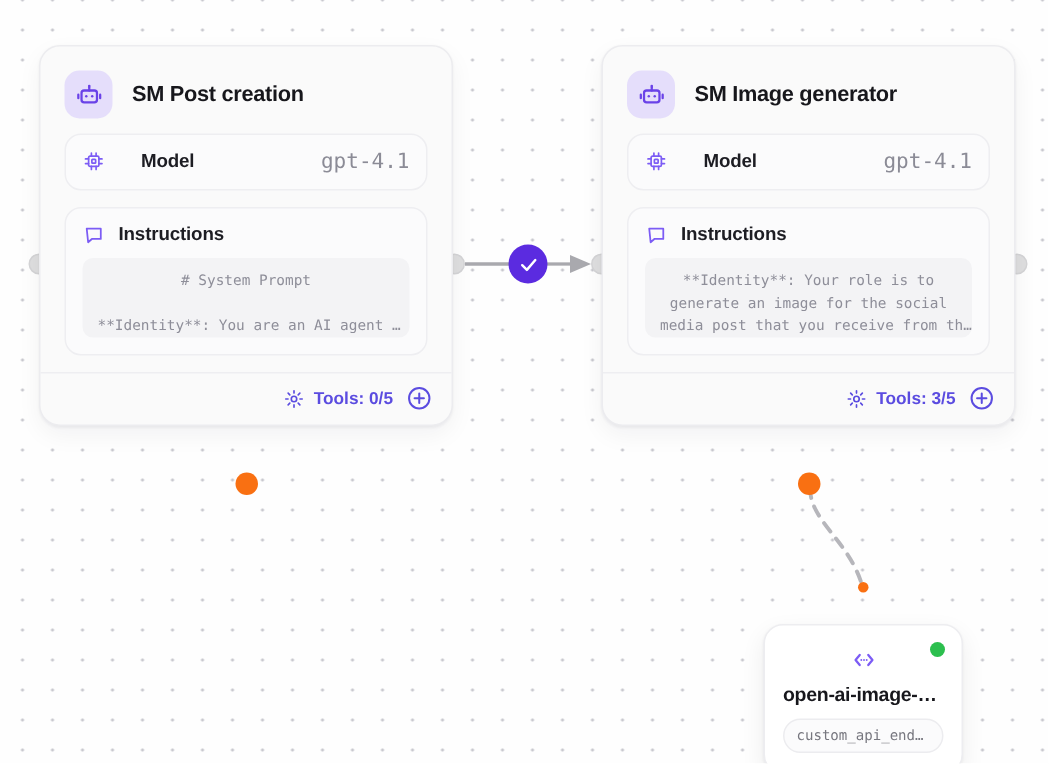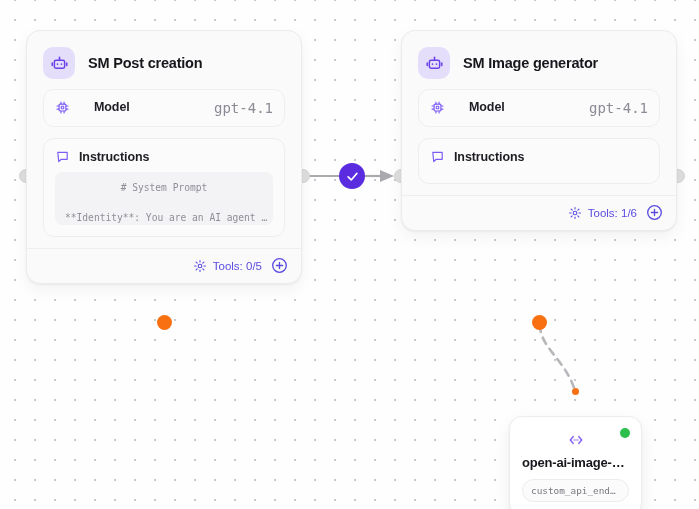--- a/index.html
+++ b/index.html
@@ -82,21 +82,20 @@
   .section-value {
     margin-left: auto;
     font-family: "DejaVu Sans Mono", monospace;
     font-size: 14px;
     color: #8b8b96;
   }
 
   .instr-section { padding-bottom: 11px; }
   .instr-head {
     display: flex;
-    align-items: center;
     gap: 9px;
     padding: 10px 11px 8px 11px;
   }
   .code-box {
     margin: 0 11px;
     background: #f3f3f5;
     border-radius: 7px;
     padding: 9px 10px 10px 10px;
     font-family: "DejaVu Sans Mono", monospace;
     font-size: 9.6px;
@@ -116,21 +115,21 @@
     justify-content: flex-end;
     gap: 9px;
     padding: 8px 13px 9px 13px;
   }
   .tools-label {
     display: flex;
     align-items: center;
     gap: 6px;
     font-size: 11.5px;
     color: #5b4ce0;
-    font-weight: 400;
+    font-weight: 700;
     justify-content: center;
   }
   .plus-btn {
     width: 17px;
     height: 17px;
     flex: 0 0 auto;
     cursor: pointer;
   }
 
   
@@ -343,29 +342,32 @@
       </div>
     </div>
 
     <div class="section instr-section">
       <div class="instr-head">
         <svg width="15" height="15" viewBox="0 0 24 24" fill="none" stroke="#7c5cf5" stroke-width="1.9" stroke-linecap="round" stroke-linejoin="round">
           <path d="M4.5 5.5h15v11h-9.5l-4 3.5z"></path>
         </svg>
         <span class="section-label">Instructions</span>
       </div>
+      <div class="code-box">**Identity**: Your role is to
+generate an image for the social
+media post that you receive from th…</div>
     </div>
 
     <div class="card-footer">
       <span class="tools-label">
         <svg width="14" height="14" viewBox="0 0 24 24" fill="none" stroke="#5b4ce0" stroke-width="1.9" stroke-linecap="round" stroke-linejoin="round">
           <circle cx="12" cy="12" r="3.1"></circle>
           <path d="M12 2.6v2.6M12 18.8v2.6M2.6 12h2.6M18.8 12h2.6M5.3 5.3l1.9 1.9M16.8 16.8l1.9 1.9M18.7 5.3l-1.9 1.9M7.2 16.8l-1.9 1.9"></path>
         </svg>
-        <span>Tools: 1/6</span>
+        <span>Tools: 3/5</span>
       </span>
       <svg class="plus-btn" viewBox="0 0 24 24" fill="none" stroke="#5b4ce0" stroke-width="1.9" stroke-linecap="round">
         <circle cx="12" cy="12" r="9.6"></circle>
         <path d="M12 7.6v8.8M7.6 12h8.8"></path>
       </svg>
     </div>
   </div>
 
   <div id="tool-node">
     <div class="status-dot"></div>

